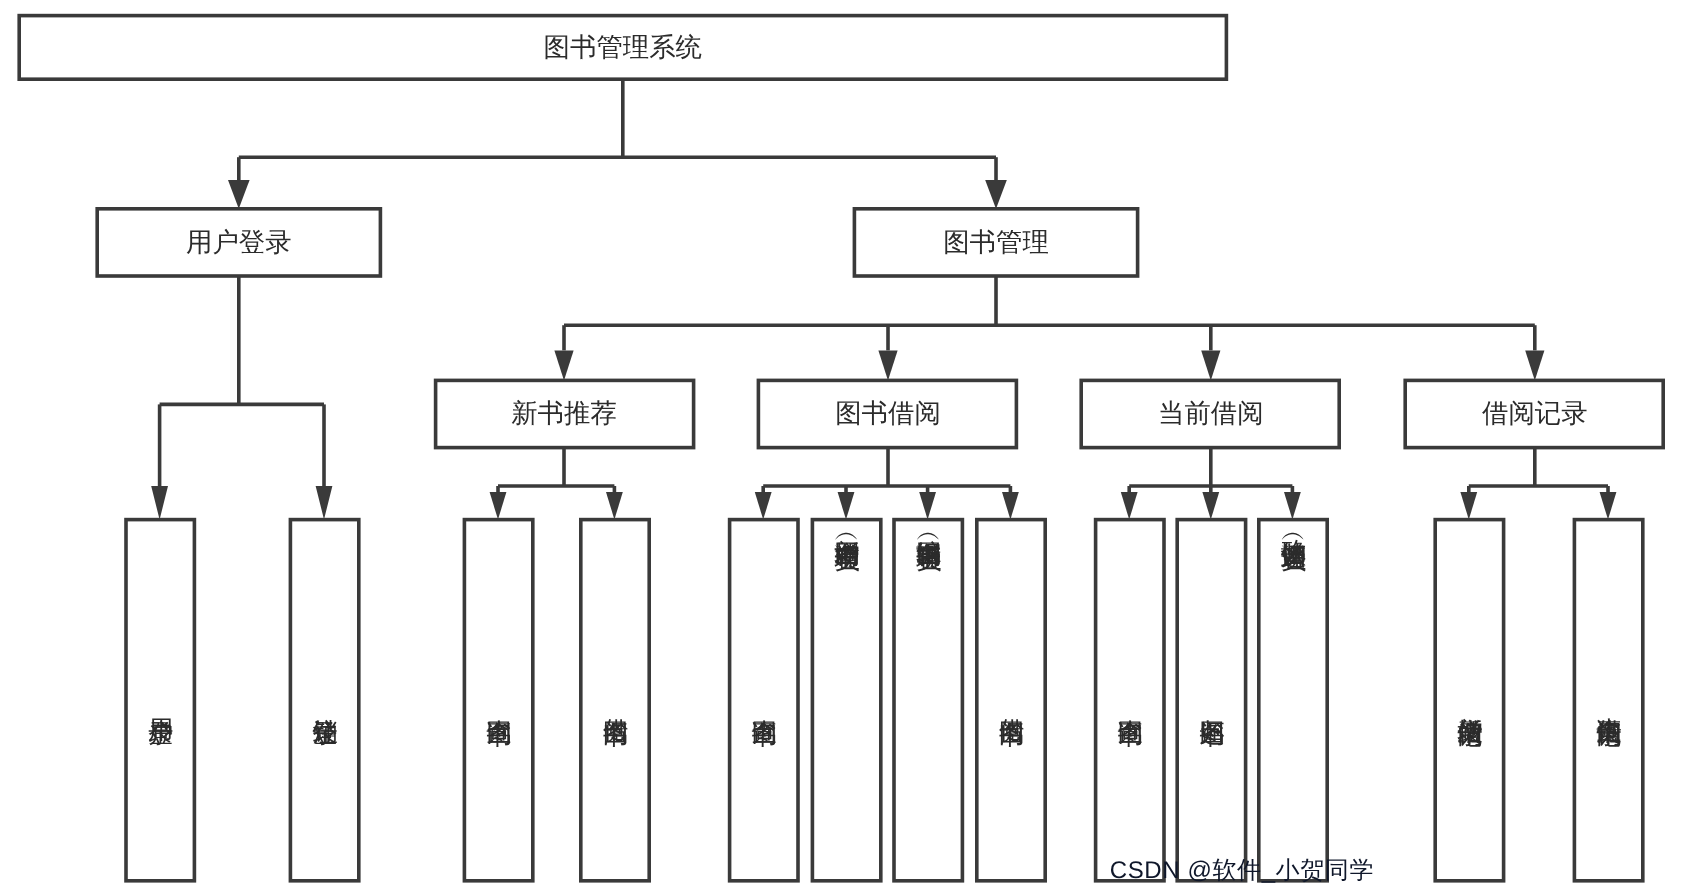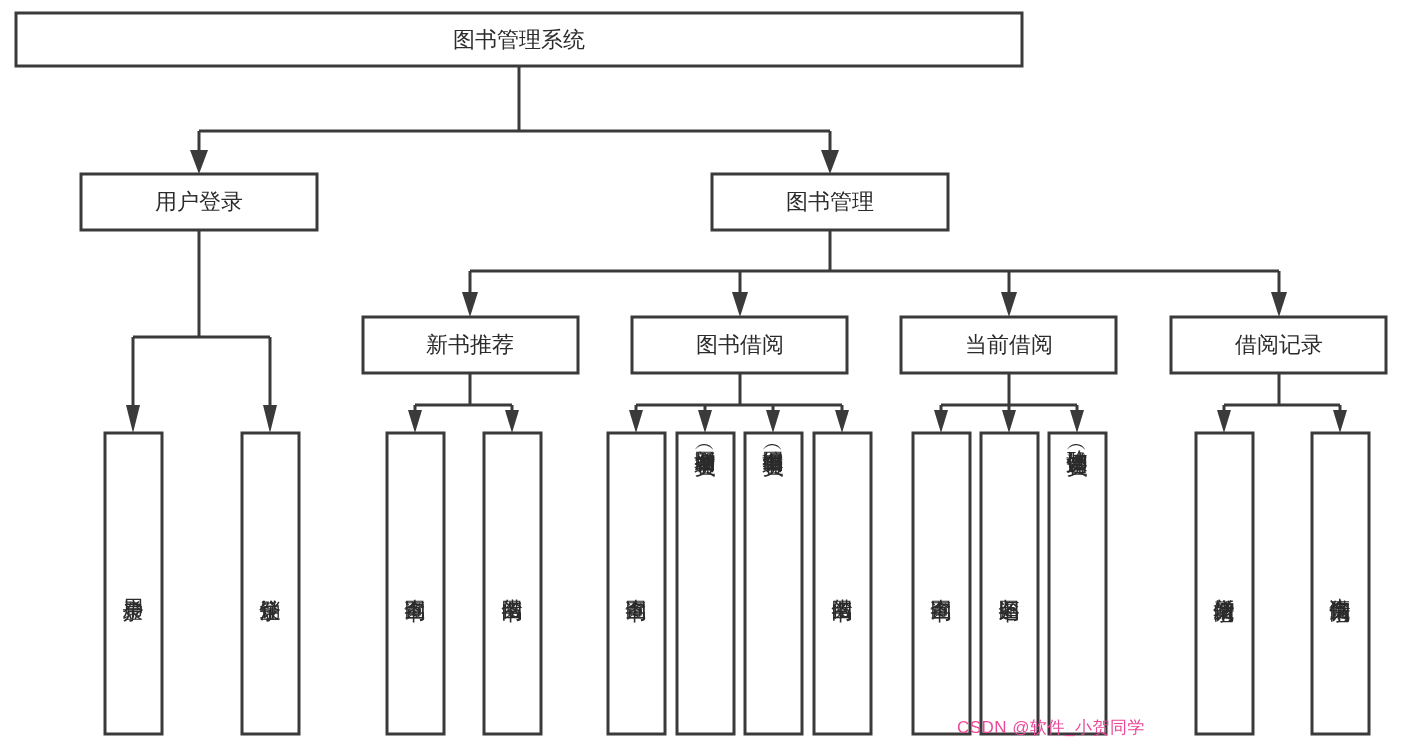--- a/index.html
+++ b/index.html
@@ -63,22 +63,22 @@
     text-orientation: upright;
     letter-spacing: 1px;
     line-height: 1;
     white-space: nowrap;
   }
   .watermark {
     position: absolute;
     right: 12px;
     bottom: 8px;
     font-family: "Liberation Sans", "DejaVu Sans", sans-serif;
-    font-size: 17px;
-    color: #ec4899;
+    font-size: 20px;
+    color: #0f172a;
     letter-spacing: 0.5px;
     user-select: none;
   }
 </style>
 </head>
 <body>
 
 <div id="diagram-root">
 
   <svg id="tree-svg" viewBox="0 0 1405 747">

